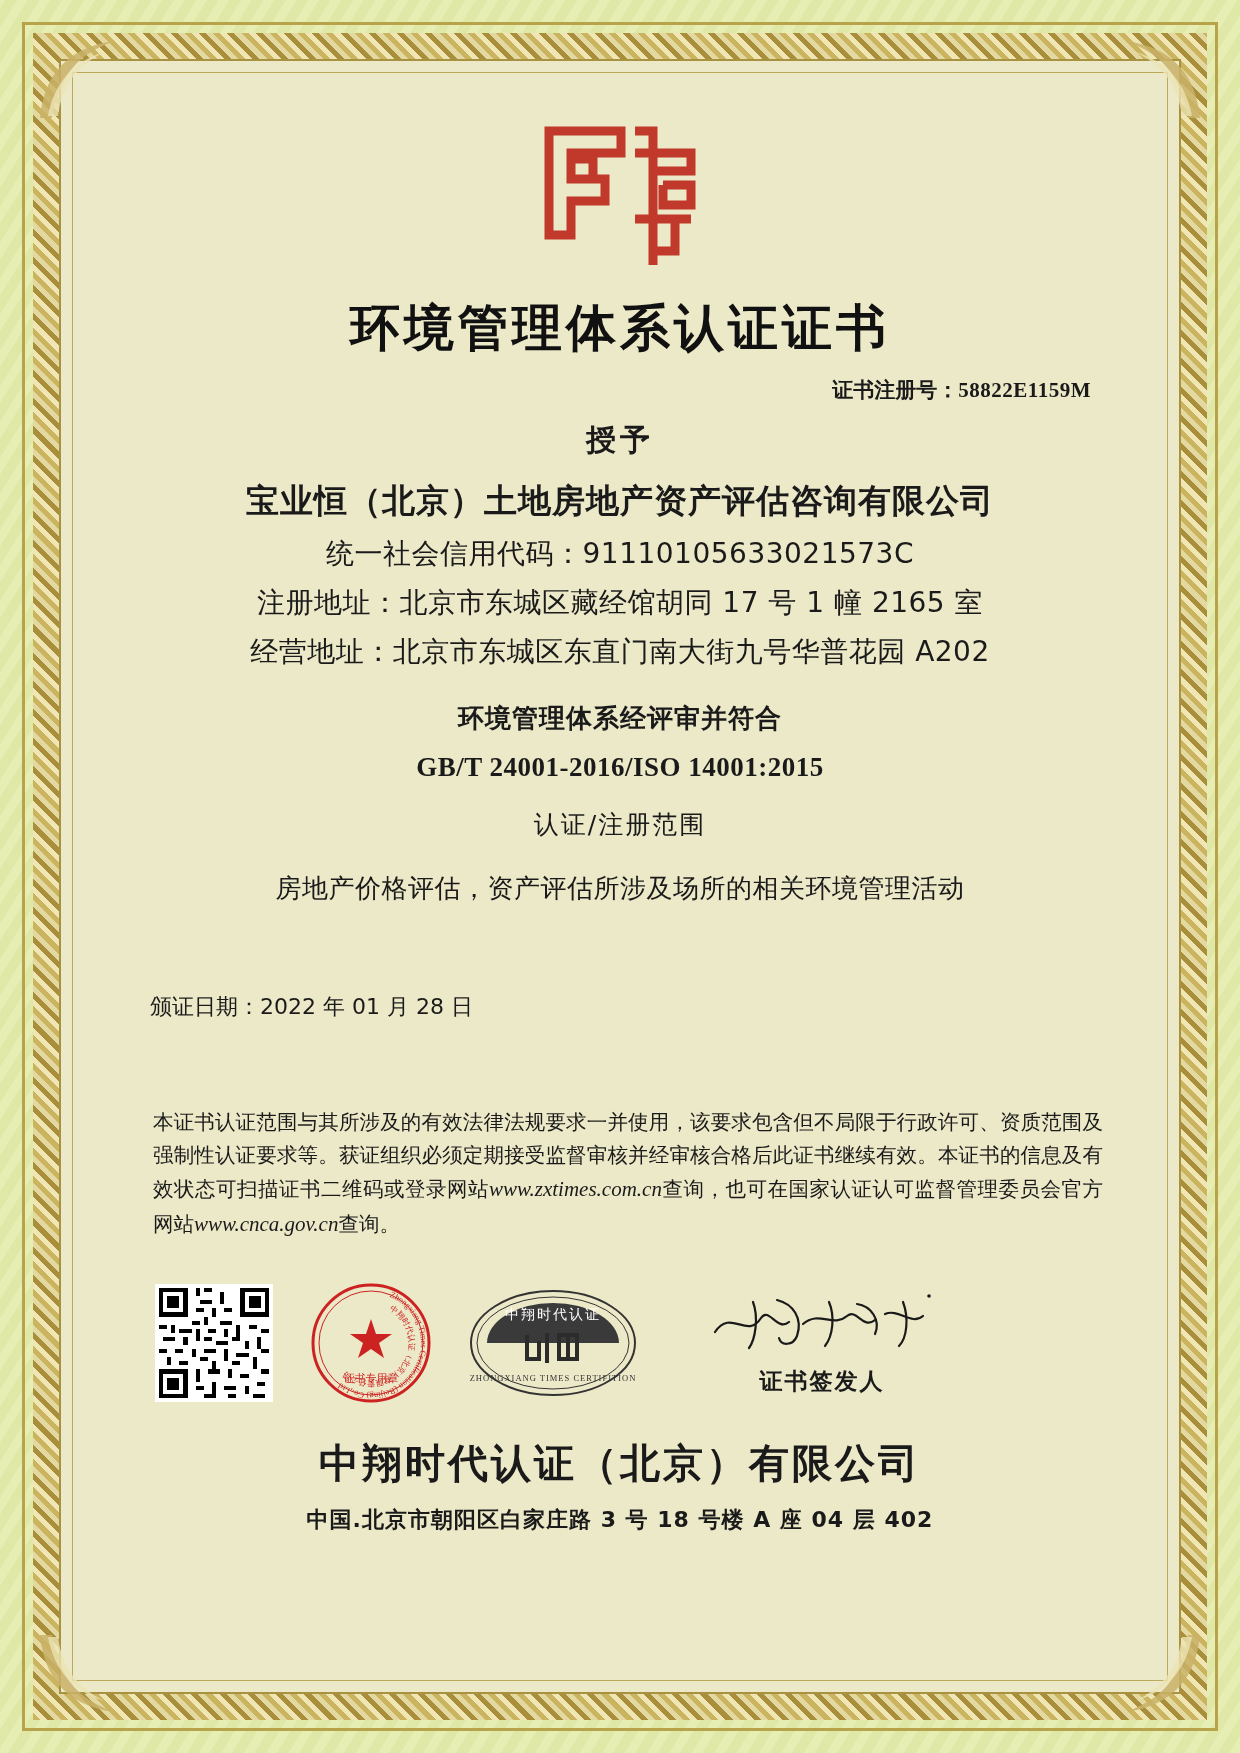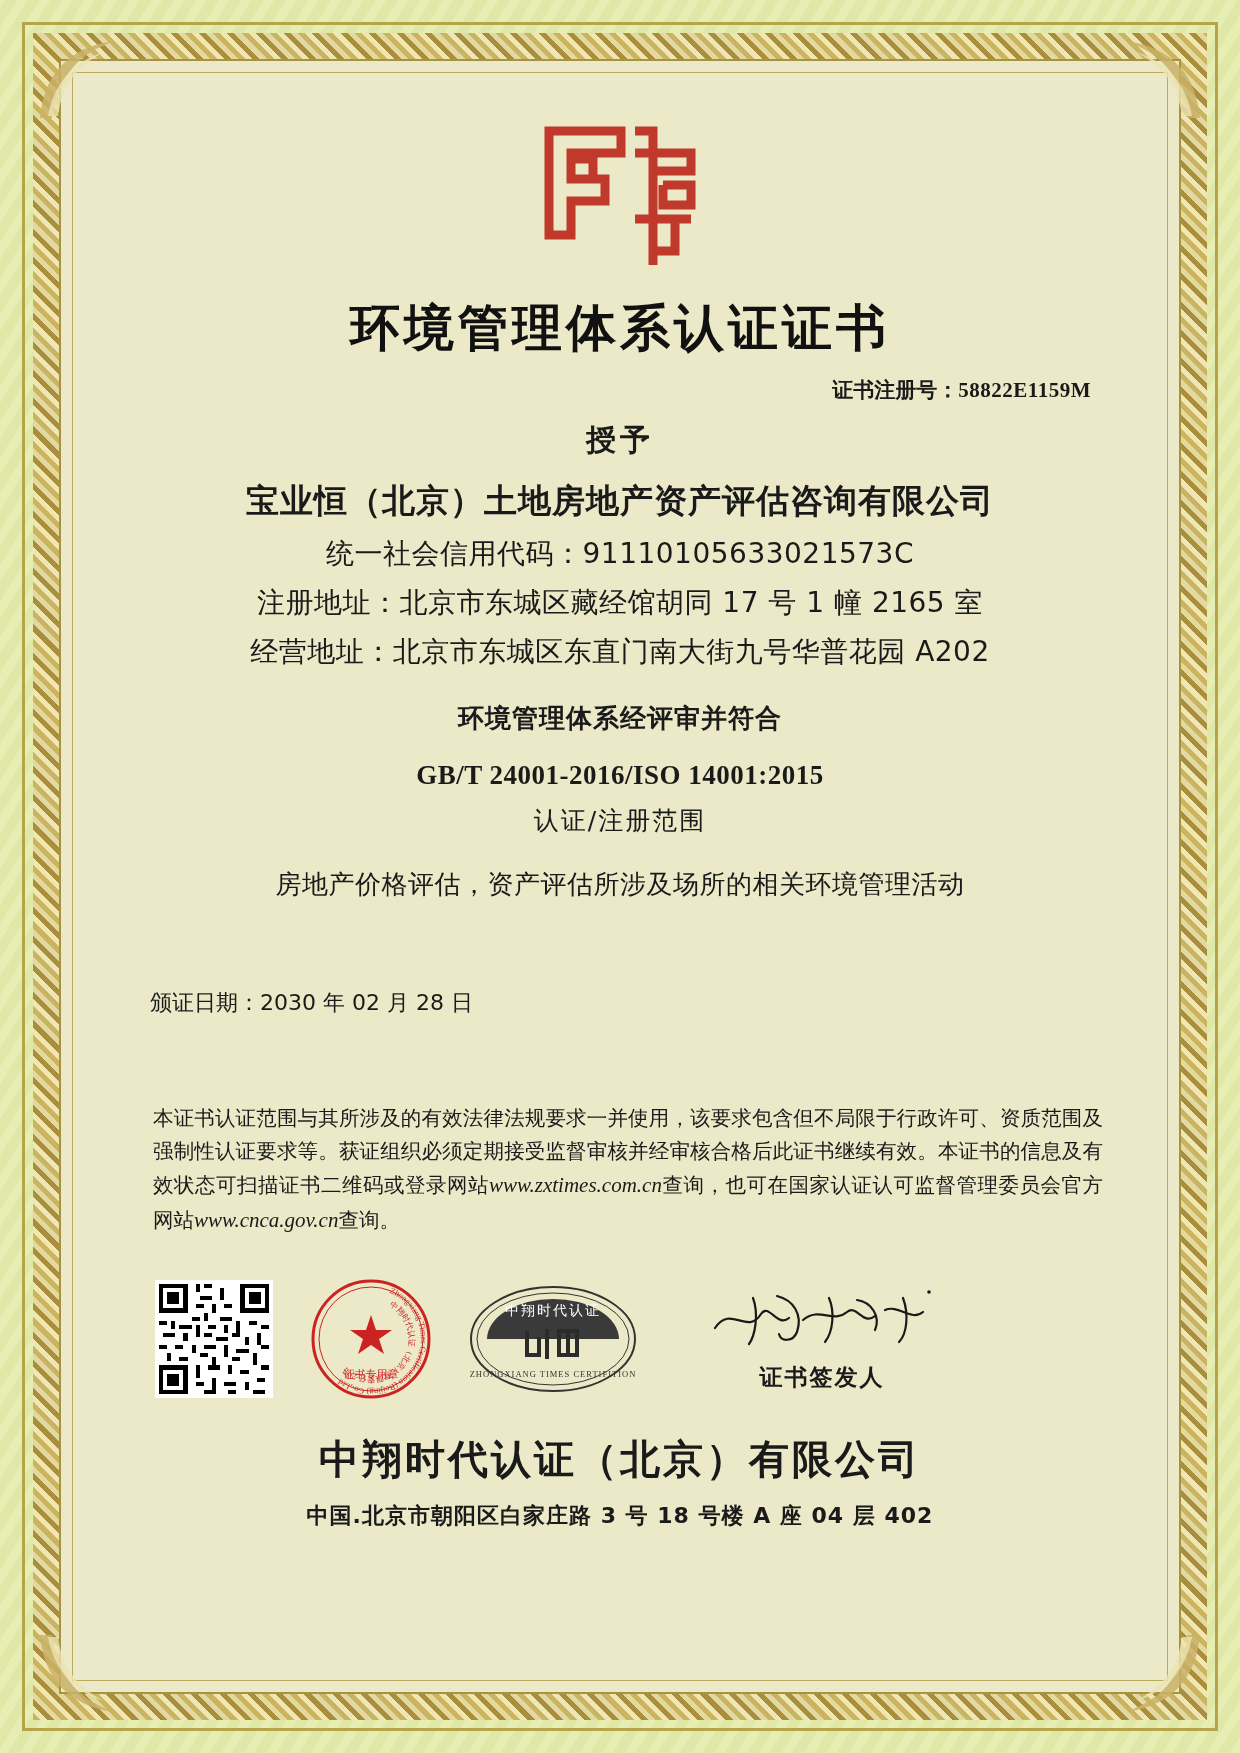--- a/index.html
+++ b/index.html
@@ -144,28 +144,28 @@
     letter-spacing: 0.5px;
   }
   .standard-head {
     margin-top: 30px;
     font-size: 26px;
     font-weight: bold;
     font-family: "DejaVu Sans", "Liberation Sans", sans-serif;
     letter-spacing: 1px;
   }
   .standard-code {
-    margin-top: 24px;
+    margin-top: 16px;
     font-size: 27px;
     font-weight: bold;
     font-family: "Liberation Serif", serif;
     letter-spacing: 0.5px;
   }
   .scope-head {
-    margin-top: 13px;
+    margin-top: 25px;
     font-size: 25px;
     font-family: "DejaVu Sans", "Liberation Sans", sans-serif;
     letter-spacing: 2px;
   }
   .scope-text {
     margin-top: 30px;
     font-size: 26px;
     font-family: "DejaVu Sans", "Liberation Sans", sans-serif;
     letter-spacing: 0.5px;
   }
@@ -308,21 +308,21 @@
     <div class="info-line">经营地址：北京市东城区东直门南大街九号华普花园 A202</div>
 
     <div class="standard-head">环境管理体系经评审并符合</div>
     <div class="standard-code">GB/T 24001-2016/ISO 14001:2015</div>
 
     <div class="scope-head">认证/注册范围</div>
     <div class="scope-text">房地产价格评估，资产评估所涉及场所的相关环境管理活动</div>
 
     <div class="dates">
       <div>
-        <span>颁证日期：</span><span>2030 年 02 月 28 日</span>
+        <span>颁证日期：</span><span>2022 年 01 月 28 日</span>
       </div>
     </div>
 
     <div class="notes">
       <span>本证书认证范围与其所涉及的有效法律法规要求一并使用，该要求包含但不局限于行政许可、资质范围及强制性认证要求等。获证组织必须定期接受监督审核并经审核合格后此证书继续有效。本证书的信息及有效状态可扫描证书二维码或登录网站</span><span class="site">www.zxtimes.com.cn</span><span>查询，也可在国家认证认可监督管理委员会官方网站</span><span class="site">www.cnca.gov.cn</span><span>查询。</span>
     </div>
 
     <div class="badges">
 
       <div class="qr">

